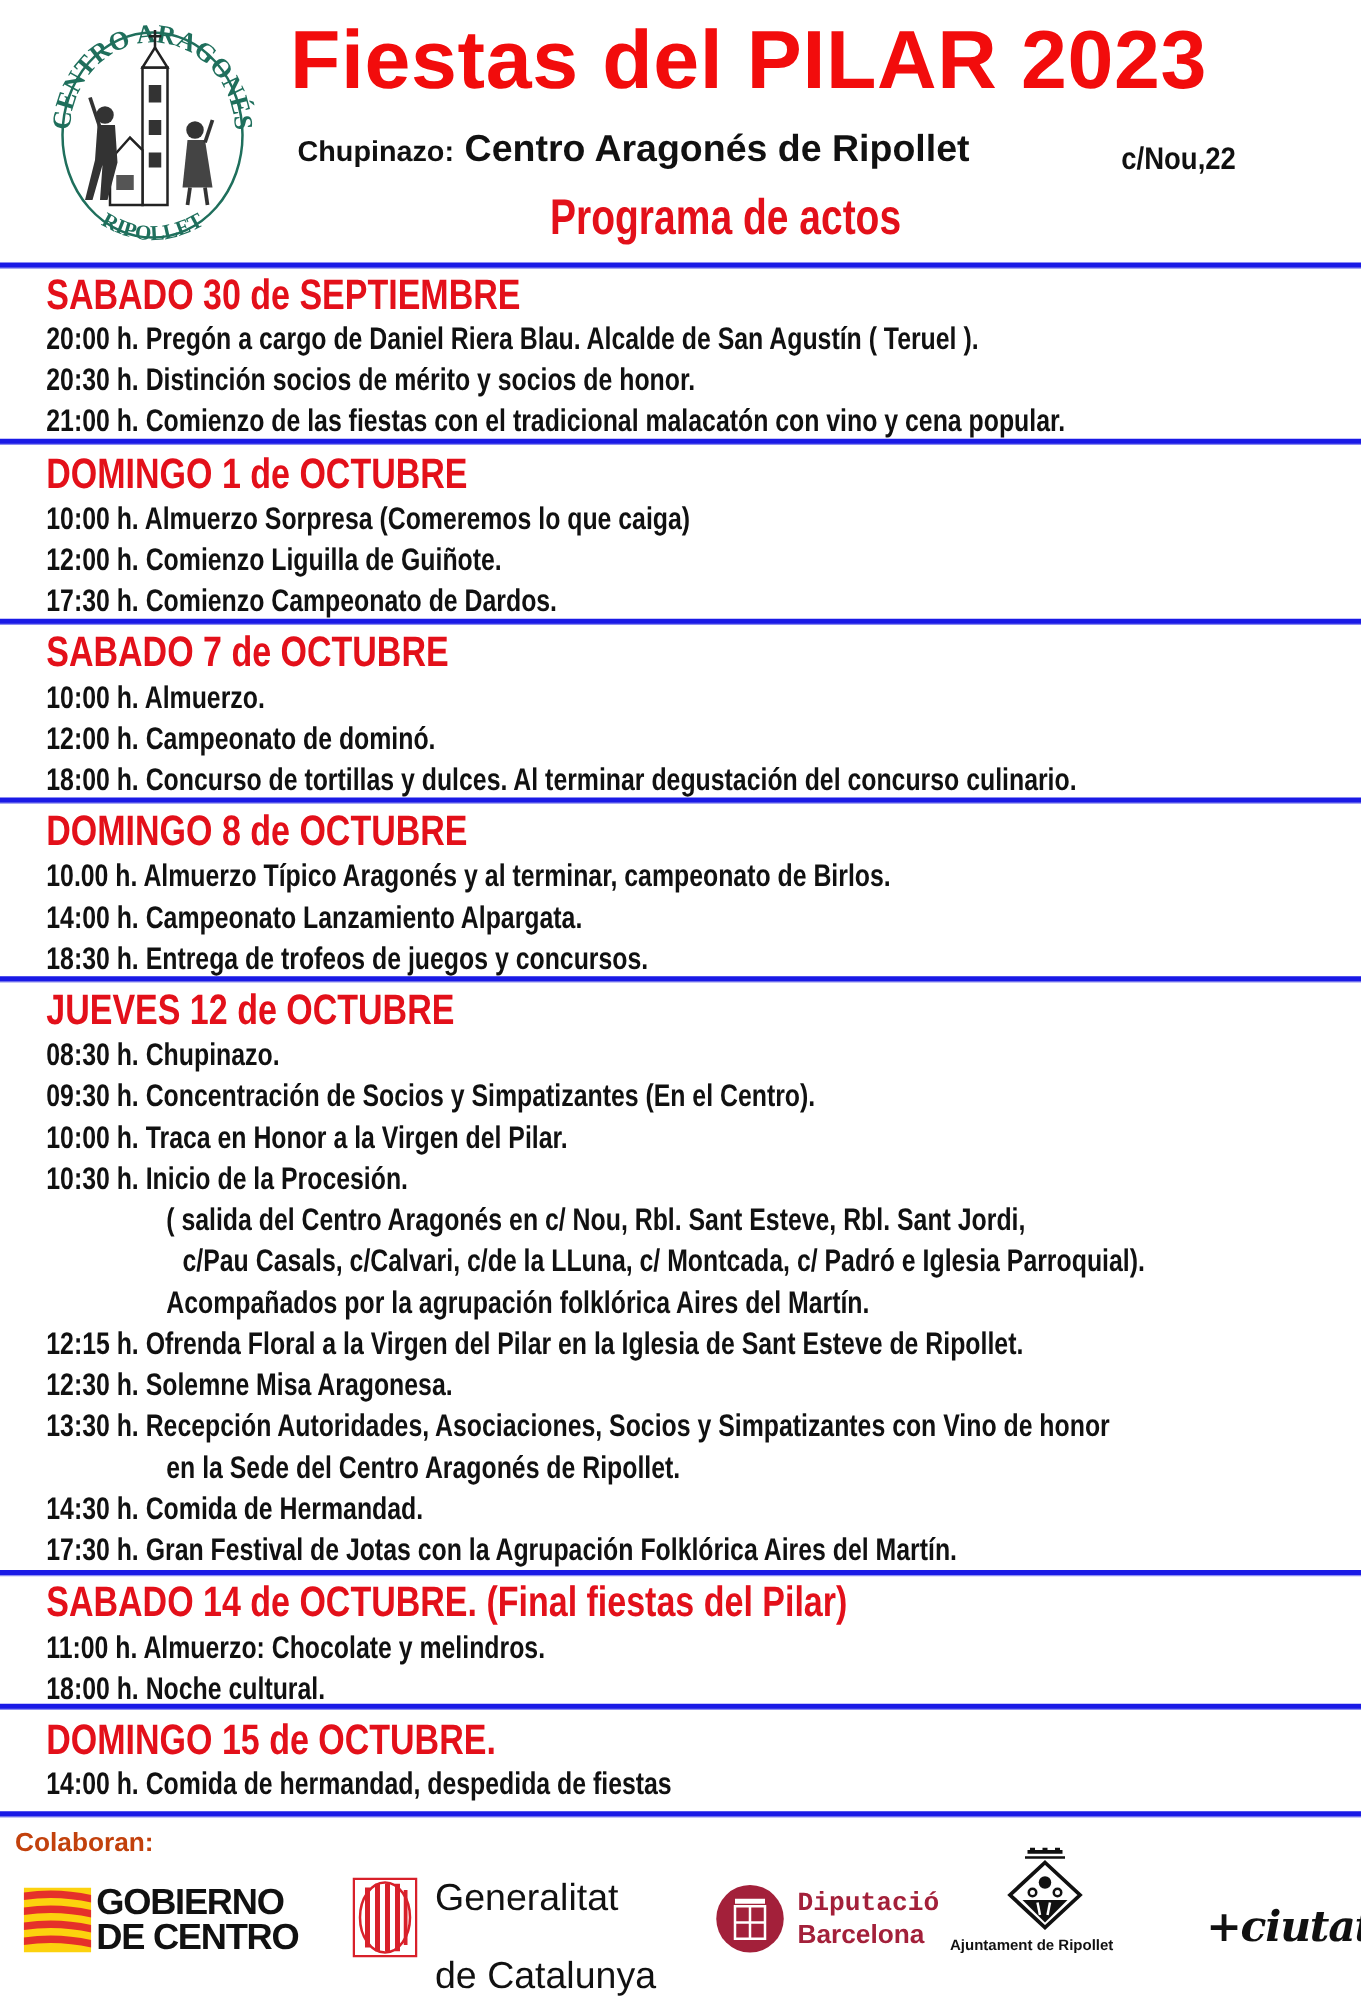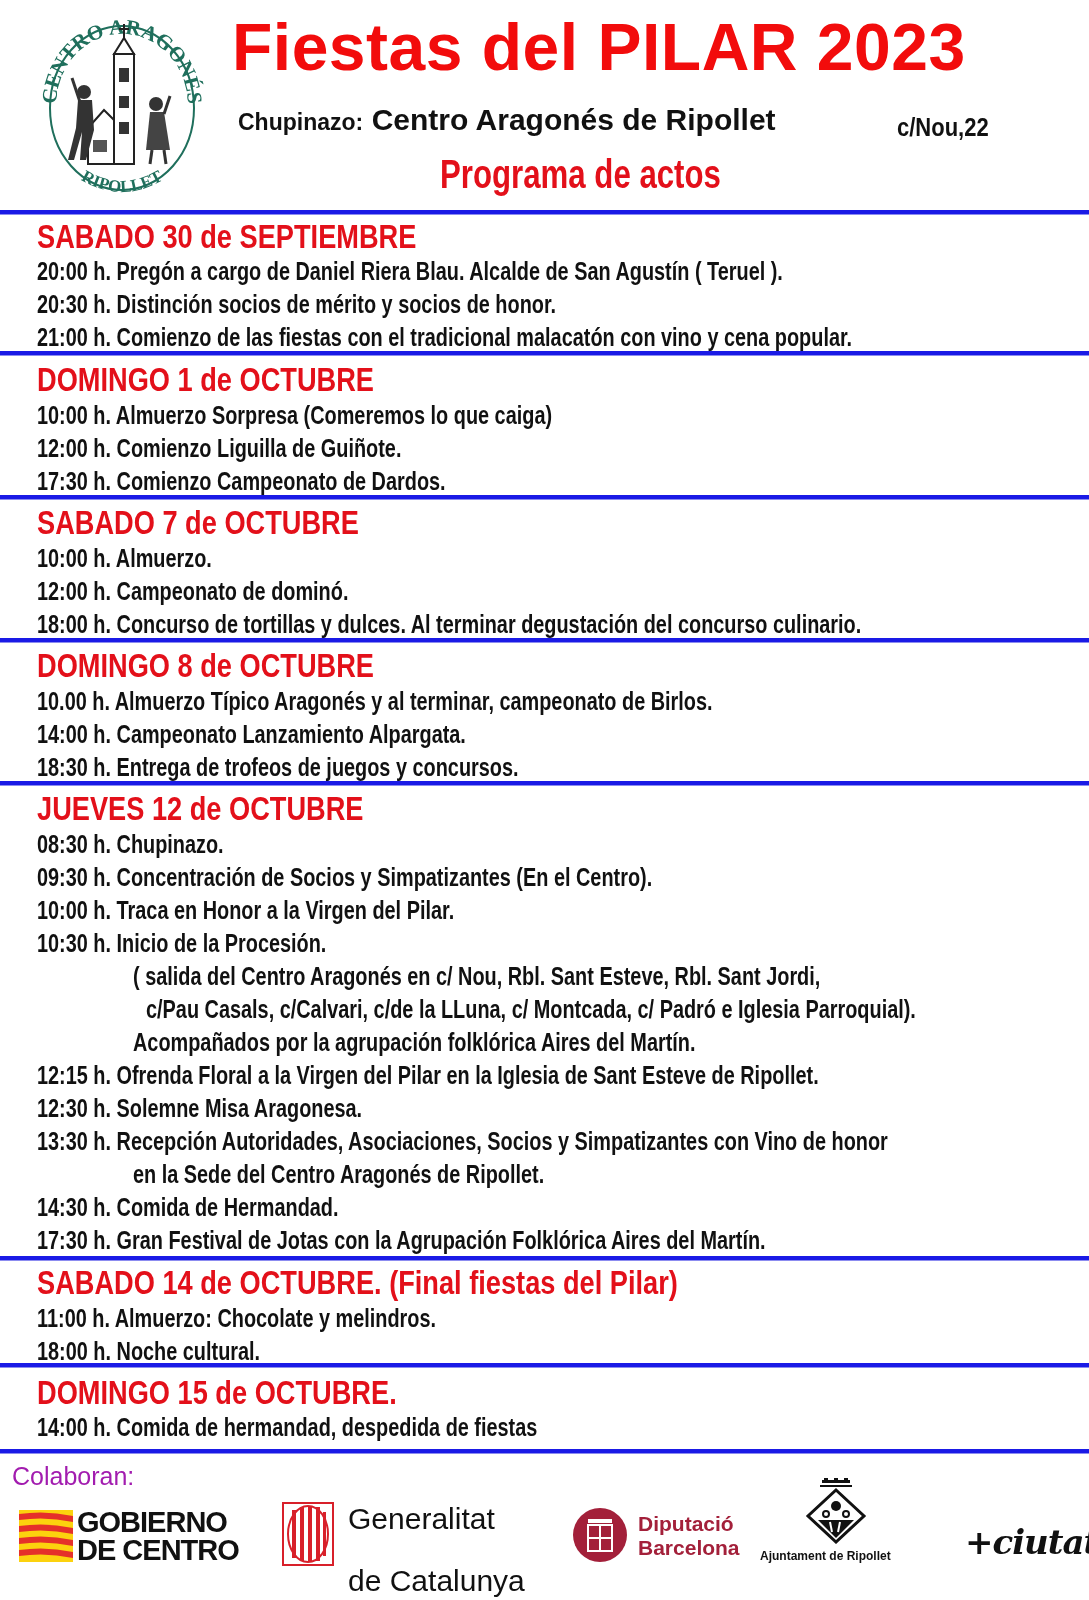--- a/index.html
+++ b/index.html
@@ -18,21 +18,21 @@
     
     .sep { left: 0; width: 1089px; height: 4px; background: #1a1ae6; box-shadow: 0 1px 0 #8c8cf0; }
 
     
     .day-title { left: 37px; font-family: "Liberation Sans", sans-serif; font-weight: 700; font-size: 34px; color: #e3101a; white-space: nowrap; transform: scaleX(0.80); transform-origin: left; line-height: 1; }
     .ev { left: 37px; font-family: "Liberation Sans", sans-serif; font-weight: 700; font-size: 25px; color: #111; white-space: nowrap; transform: scaleX(0.795); transform-origin: left; line-height: 1; }
     .ev.indent { left: 133px; }
     .ev.indent2 { left: 146px; }
 
     
-    .colaboran { left: 12px; top: 1464px; font-family: "Liberation Sans", sans-serif; font-weight: 400; font-size: 25px; color: #a21caf; line-height: 1; }
+    .colaboran { left: 12px; top: 1464px; font-family: "Liberation Sans", sans-serif; font-weight: 700; font-size: 21px; color: #c2410c; line-height: 1; }
     .sponsor-text { font-family: "Liberation Sans", sans-serif; font-weight: 700; line-height: 1; white-space: nowrap; }
   </style>
 </head>
 <body>
 
 <div class="abs logo">
   <svg width="168" height="186" viewBox="0 0 168 186">
     <defs>
       <path id="arcTop" d="M 18 96 A 66 72 0 0 1 150 96"></path>
       <path id="arcBot" d="M 40 168 Q 84 196 128 168"></path>
@@ -170,21 +170,21 @@
 </div>
 
 <div class="abs" style="left:572px; top:1505px; width:180px; height:60px;">
   <svg class="abs" style="left:0; top:2px;" width="56" height="56" viewBox="0 0 56 56">
     <circle cx="28" cy="28" r="27" fill="#a3203a"></circle>
     <rect x="16" y="12" width="24" height="4" fill="#fff"></rect>
     <rect x="16" y="18" width="24" height="26" fill="none" stroke="#fff" stroke-width="2"></rect>
     <line x1="28" y1="18" x2="28" y2="44" stroke="#fff" stroke-width="2"></line>
     <line x1="16" y1="31" x2="40" y2="31" stroke="#fff" stroke-width="2"></line>
   </svg>
-  <div class="abs sponsor-text" style="left:66px; top:8px; font-size:21px; color:#a3203a;">Diputació</div>
+  <div class="abs sponsor-text" style="left:66px; top:8px; font-size:21px; color:#a3203a;font-family:Liberation Mono, monospace;">Diputació</div>
   <div class="abs sponsor-text" style="left:66px; top:32px; font-size:21px; color:#a3203a;">Barcelona</div>
 </div>
 
 <div class="abs" style="left:756px; top:1478px; width:160px; height:90px;">
   <svg class="abs" style="left:48px; top:0;" width="64" height="66" viewBox="0 0 64 66">
     <rect x="18" y="2" width="28" height="3" fill="#111"></rect>
     <rect x="20" y="0" width="4" height="3" fill="#111"></rect>
     <rect x="30" y="0" width="4" height="3" fill="#111"></rect>
     <rect x="40" y="0" width="4" height="3" fill="#111"></rect>
     <rect x="16" y="7" width="32" height="2" fill="#111"></rect>

